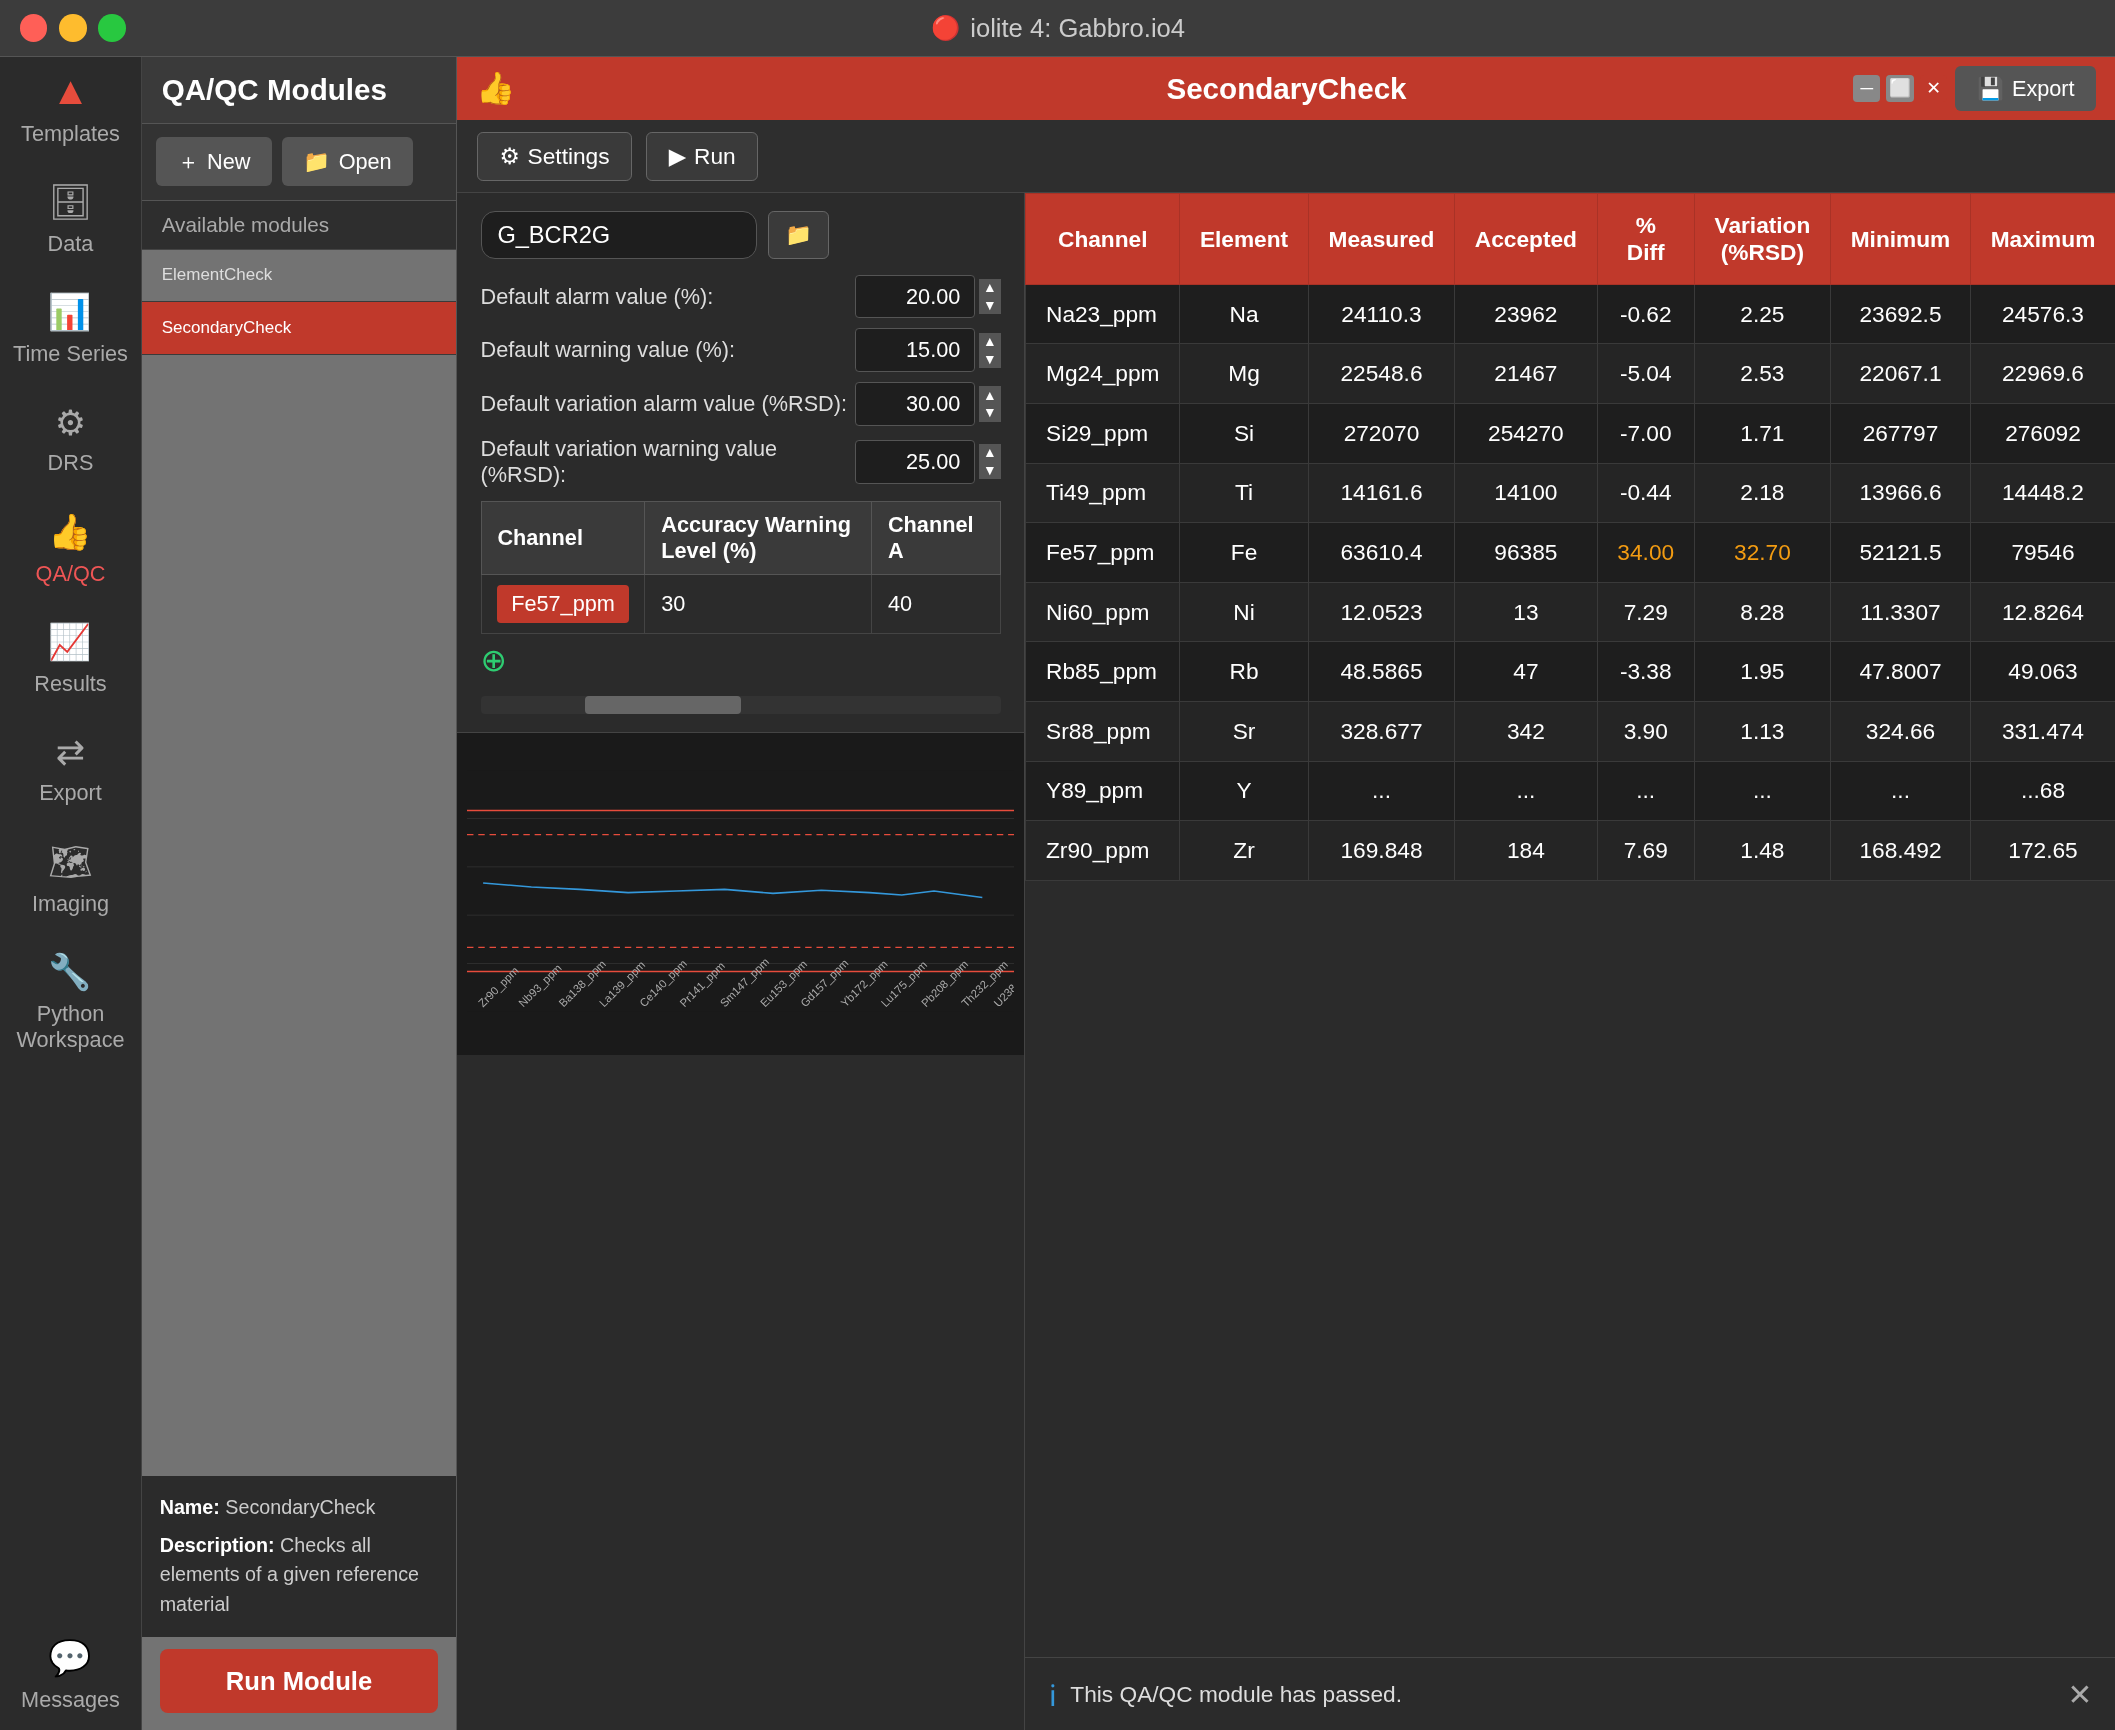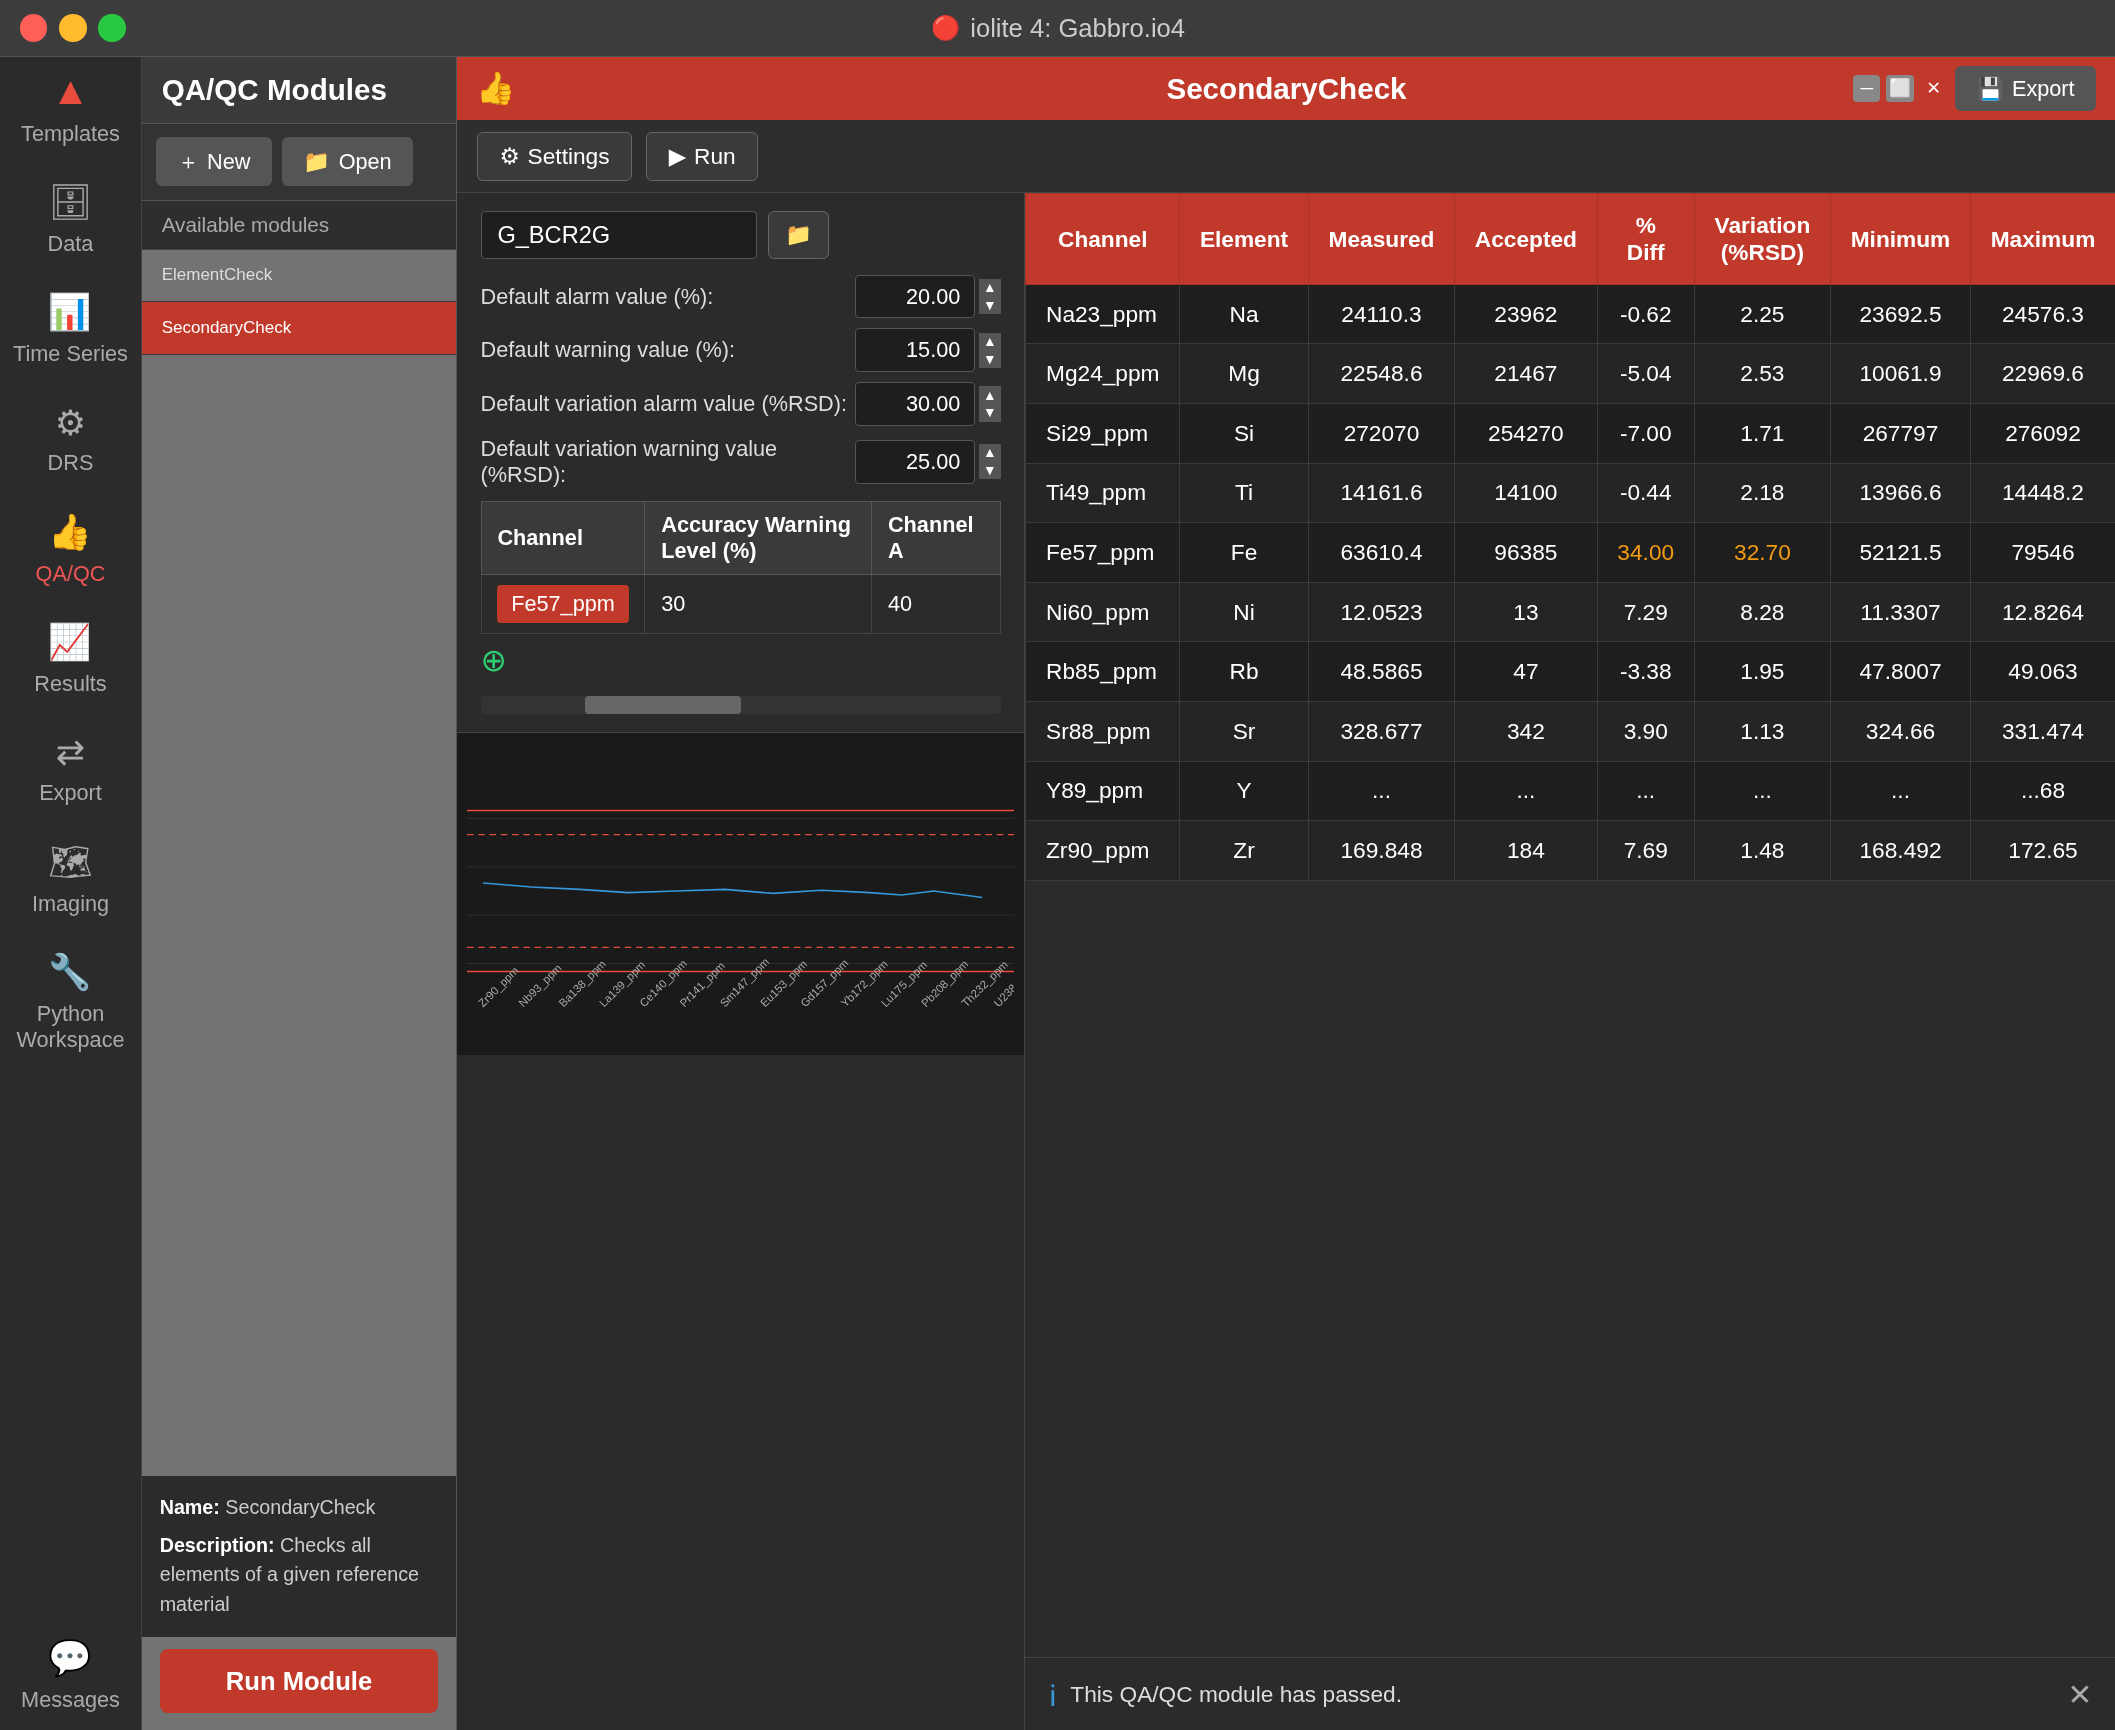--- a/index.html
+++ b/index.html
@@ -51,21 +51,21 @@
     .win-btn { width: 27.6px; height: 27.6px; background: #888; border-radius: 3.9px; border: none; cursor: pointer; font-size: 17.7px; color: #fff; display: flex; align-items: center; justify-content: center; }
 
     
     .sc-toolbar { background: #2e2e2e; padding: 11.8px 19.7px; display: flex; align-items: center; gap: 13.8px; border-bottom: 1px solid #444; }
     .toolbar-btn { display: flex; align-items: center; gap: 7.9px; padding: 9.9px 21.7px; border-radius: 5.9px; font-size: 22.7px; cursor: pointer; border: 1px solid #666; background: #3a3a3a; color: #fff; }
     .toolbar-btn.run { background: #3a3a3a; }
 
     
     .sc-settings { background: #2b2b2b; padding: 17.7px 23.6px; border-bottom: 1px solid #444; }
     .dropdown-row { display: flex; align-items: center; gap: 11.8px; margin-bottom: 15.8px; }
-    .material-select { background: #1e1e1e; color: #fff; border: 1px solid #555; border-radius: 4px; padding: 9.9px 15.8px; font-size: 23.6px; min-width: 276px; appearance: none; cursor: pointer; }
+    .material-select { background: #1e1e1e; color: #fff; border: 1px solid #555; border-radius: 14px; padding: 9.9px 15.8px; font-size: 23.6px; min-width: 276px; appearance: none; cursor: pointer; }
     .setting-row { display: flex; align-items: center; margin-bottom: 9.9px; font-size: 21.7px; color: #ddd; }
     .setting-label { min-width: 374px; }
     .setting-value { background: #1e1e1e; border: 1px solid #555; color: #fff; padding: 7.9px 13.8px; border-radius: 3.9px; font-size: 21.7px; min-width: 118px; text-align: right; }
     .spinner { display: flex; flex-direction: column; margin-left: 3.9px; }
     .spinner-btn { width: 21.7px; height: 17.7px; background: #555; border: none; color: #fff; cursor: pointer; font-size: 13.8px; display: flex; align-items: center; justify-content: center; }
 
     
     .channel-table { width: 100%; border-collapse: collapse; margin-top: 13.8px; font-size: 21.7px; }
     .channel-table th { background: #3a3a3a; padding: 9.9px 15.8px; text-align: left; color: #fff; border: 1px solid #555; font-weight: bold; }
     .channel-table td { padding: 9.9px 15.8px; border: 1px solid #444; color: #fff; }
@@ -353,21 +353,21 @@
       <td>23692.5</td>
       <td>24576.3</td>
     </tr>
                 <tr>
       <td>Mg24_ppm</td>
       <td>Mg</td>
       <td>22548.6</td>
       <td>21467</td>
       <td>-5.04</td>
       <td>2.53</td>
-      <td>10061.9</td>
+      <td>22067.1</td>
       <td>22969.6</td>
     </tr>
                 <tr>
       <td>Si29_ppm</td>
       <td>Si</td>
       <td>272070</td>
       <td>254270</td>
       <td>-7.00</td>
       <td>1.71</td>
       <td>267797</td>

